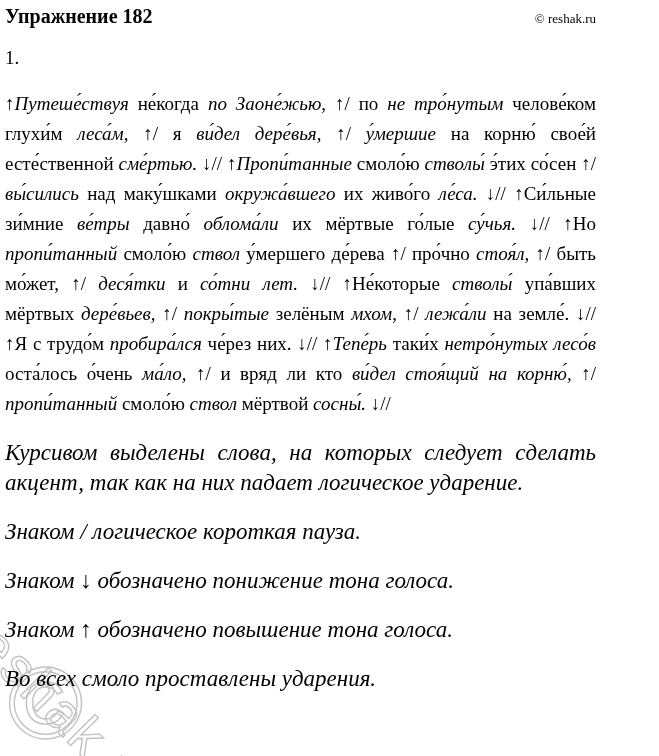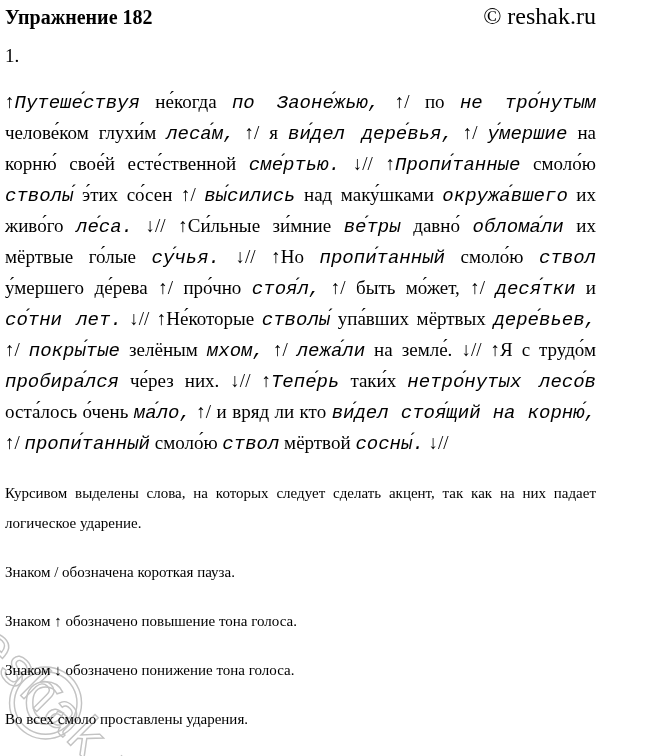--- a/index.html
+++ b/index.html
@@ -13,39 +13,40 @@
   }
   .page { position: relative; width: 602px; height: 756px; z-index: 1; }
 
   .header {
     display: flex;
     justify-content: space-between;
     align-items: baseline;
     padding: 3px 6px 0 5px;
   }
   .title { font-weight: bold; font-size: 20px; line-height: 26px; }
-  .copy  { font-size: 24px; line-height: 26px; }
+  .copy  { font-size: 13px; line-height: 26px; }
 
   .num {
     margin: 13px 0 0 5px;
     font-size: 19px; line-height: 26px;
   }
 
   .passage {
     margin: 18px 6px 0 5px;
     font-size: 19px;
     line-height: 30px;
     text-align: justify;
   }
-  .passage .em { font-style: italic; font-family: Liberation Mono, monospace; }
+  .passage .em { font-style: italic; }
 
   .note {
     margin: 19px 6px 0 5px;
-    font-size: 15px;
+    font-size: 23px;
     line-height: 30px;
+    font-style: italic;
     text-align: justify;
   }
 
   .watermark {
     position: absolute;
     left: 0; top: 0;
     width: 659px; height: 756px;
     z-index: 0;
     pointer-events: none;
   }
@@ -84,17 +85,17 @@
   <div class="header">
     <span class="title">Упражнение 182</span>
     <span class="copy">© reshak.ru</span>
   </div>
 
   <div class="num">1.</div>
 
   <p class="passage" id="passage"><span>↑</span><span class="em">Путеше́ствуя</span><span> не́когда </span><span class="em">по Заоне́жью,</span><span> ↑/ по </span><span class="em">не тро́нутым</span><span> челове́ком глухи́м </span><span class="em">леса́м,</span><span> ↑/ я </span><span class="em">ви́дел дере́вья,</span><span> ↑/ </span><span class="em">у́мершие</span><span> на корню́ свое́й есте́ственной </span><span class="em">сме́ртью.</span><span> ↓// ↑</span><span class="em">Пропи́танные</span><span> смоло́ю </span><span class="em">стволы́</span><span> э́тих со́сен ↑/ </span><span class="em">вы́сились</span><span> над маку́шками </span><span class="em">окружа́вшего</span><span> их живо́го </span><span class="em">ле́са.</span><span> ↓// ↑Си́льные зи́мние </span><span class="em">ве́тры</span><span> давно́ </span><span class="em">облома́ли</span><span> их мёртвые го́лые </span><span class="em">су́чья.</span><span> ↓// ↑Но </span><span class="em">пропи́танный</span><span> смоло́ю </span><span class="em">ствол</span><span> у́мершего де́рева ↑/ про́чно </span><span class="em">стоя́л,</span><span> ↑/ быть мо́жет, ↑/ </span><span class="em">деся́тки</span><span> и </span><span class="em">со́тни лет.</span><span> ↓// ↑Не́которые </span><span class="em">стволы́</span><span> упа́вших мёртвых </span><span class="em">дере́вьев,</span><span> ↑/ </span><span class="em">покры́тые</span><span> зелёным </span><span class="em">мхом,</span><span> ↑/ </span><span class="em">лежа́ли</span><span> на земле́. ↓// ↑Я с трудо́м </span><span class="em">пробира́лся</span><span> че́рез них. ↓// ↑</span><span class="em">Тепе́рь</span><span> таки́х </span><span class="em">нетро́нутых лесо́в</span><span> оста́лось о́чень </span><span class="em">ма́ло,</span><span> ↑/ и вряд ли кто </span><span class="em">ви́дел стоя́щий на корню́,</span><span> ↑/ </span><span class="em">пропи́танный</span><span> смоло́ю </span><span class="em">ствол</span><span> мёртвой </span><span class="em">сосны́.</span><span> ↓//</span></p>
 
   <p class="note">Курсивом выделены слова, на которых следует сделать акцент, так как на них падает логическое ударение.</p>
-  <p class="note">Знаком / обозначена короткая пауза.</p>
+  <p class="note">Знаком / логическое короткая пауза.</p>
+  <p class="note">Знаком ↓ обозначено понижение тона голоса.</p>
   <p class="note">Знаком ↑ обозначено повышение тона голоса.</p>
-  <p class="note">Знаком ↓ обозначено понижение тона голоса.</p>
   <p class="note">Во всех смоло проставлены ударения.</p>
 </div>
 
 </body></html>

